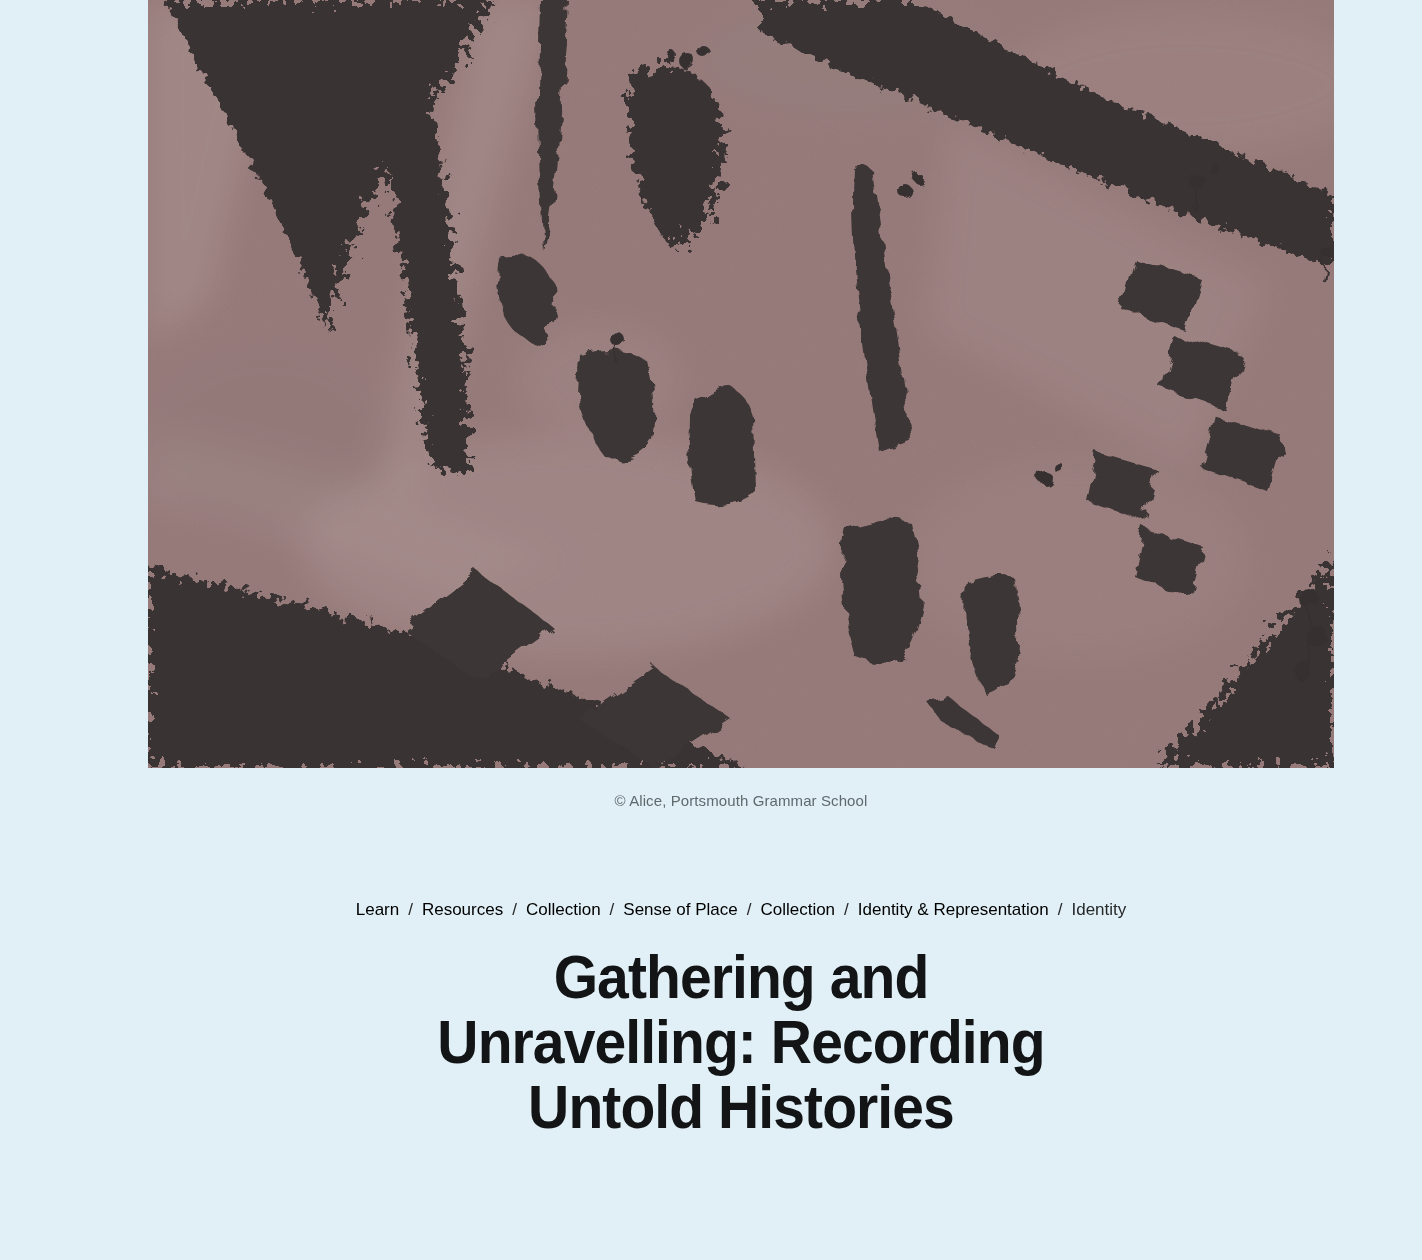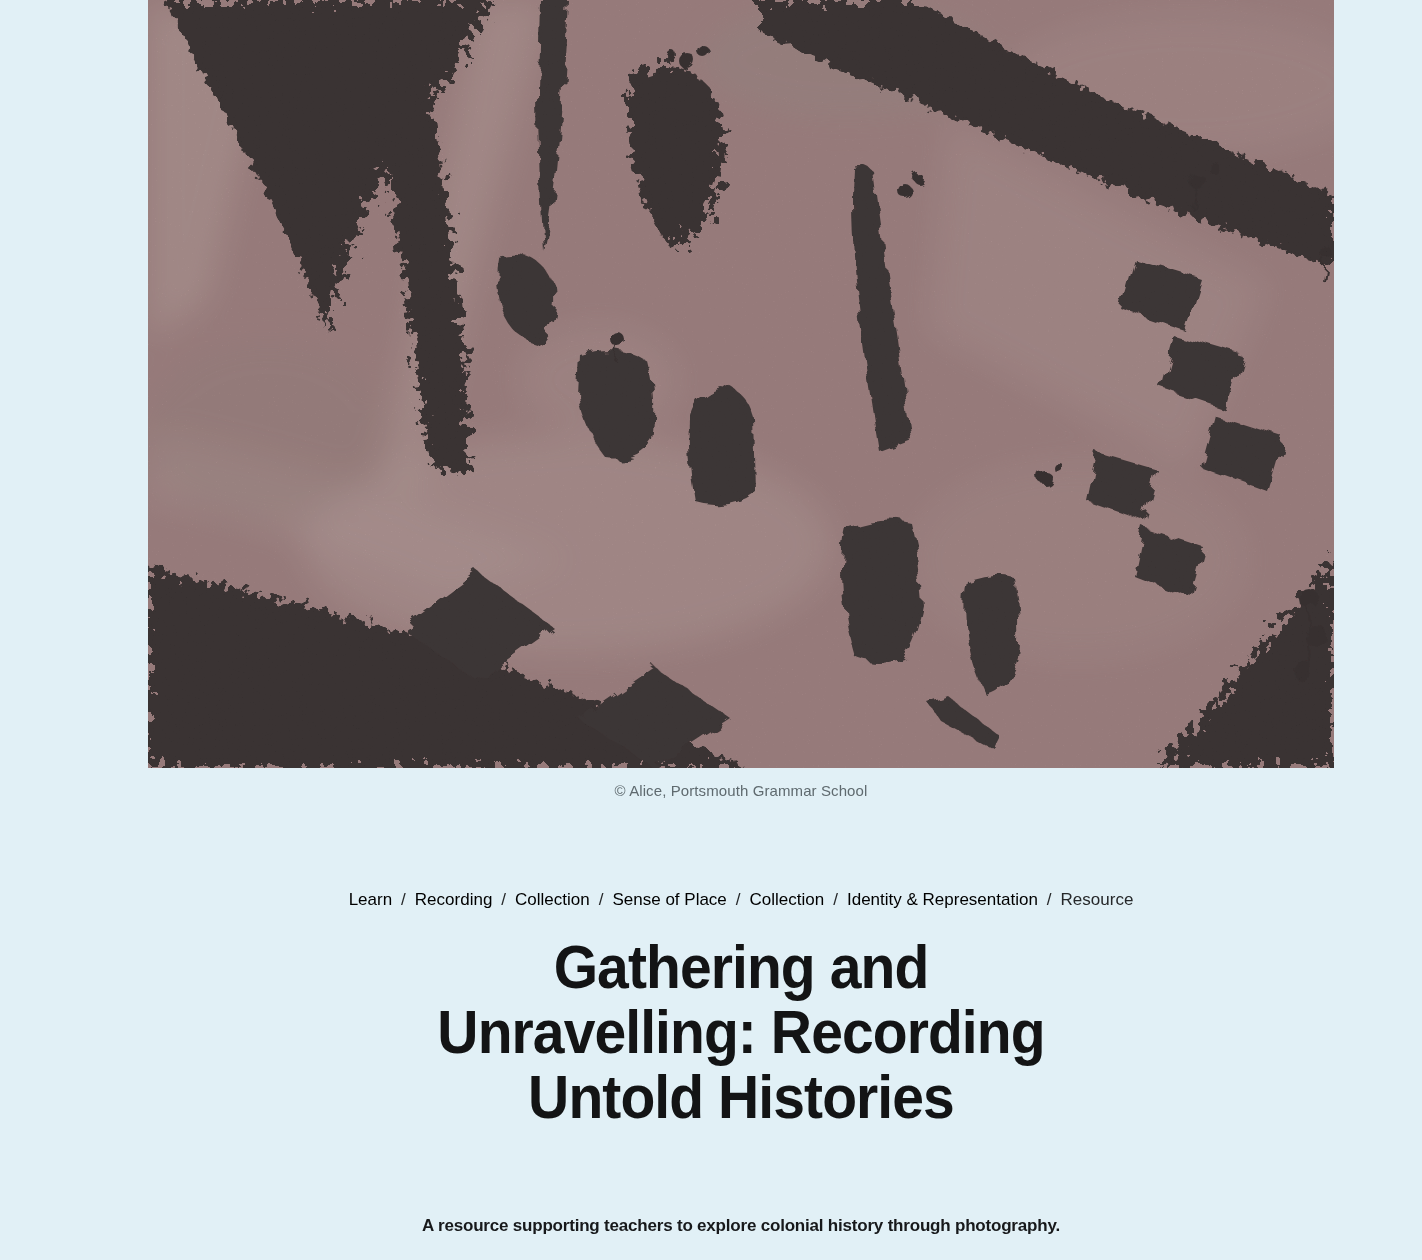--- a/index.html
+++ b/index.html
@@ -14,21 +14,21 @@
     margin-left: 148px;
   }
   .hero {
     width: 1186px; height: 768px;
     display: block;
     overflow: hidden;
     background: #b09090;
   }
   .hero svg { display: block; width: 1186px; height: 768px; }
   .caption {
-    margin-top: 15px;
+    margin-top: 25px;
     text-align: center;
     font-size: 15px;
     line-height: 16px;
     color: #5f6a6f;
     letter-spacing: 0.1px;
   }
   .breadcrumb {
     margin-top: 89px;
     text-align: center;
     font-size: 17px;
@@ -158,24 +158,23 @@
             <line x1="1178" y1="252" x2="1174" y2="280"></line>
         </g>
 
         <rect x="0" y="0" width="1186" height="768" filter="url(#grain)" opacity="0.28"></rect>
       </svg>
     </div>
     <figcaption class="caption">© Alice, Portsmouth Grammar School</figcaption>
   </figure>
 
   <nav class="breadcrumb">
-    <a>Learn</a><span class="sep">/</span><a>Recording</a><span class="sep">/</span><a>Collection</a><span class="sep">/</span><a>Sense of Place</a><span class="sep">/</span><a>Collection</a><span class="sep">/</span><a>Identity &amp; Representation</a><span class="sep">/</span><span class="current">Resource</span>
+    <a>Learn</a><span class="sep">/</span><a>Resources</a><span class="sep">/</span><a>Collection</a><span class="sep">/</span><a>Sense of Place</a><span class="sep">/</span><a>Collection</a><span class="sep">/</span><a>Identity &amp; Representation</a><span class="sep">/</span><span class="current">Identity</span>
   </nav>
 
   <h1 class="title">
     <span class="line">Gathering and</span>
     <span class="line">Unravelling: Recording</span>
     <span class="line">Untold Histories</span>
   </h1>
 
-  <p class="intro">A resource supporting teachers to explore colonial history through photography.</p>
 
 </div>
 
 </body></html>

